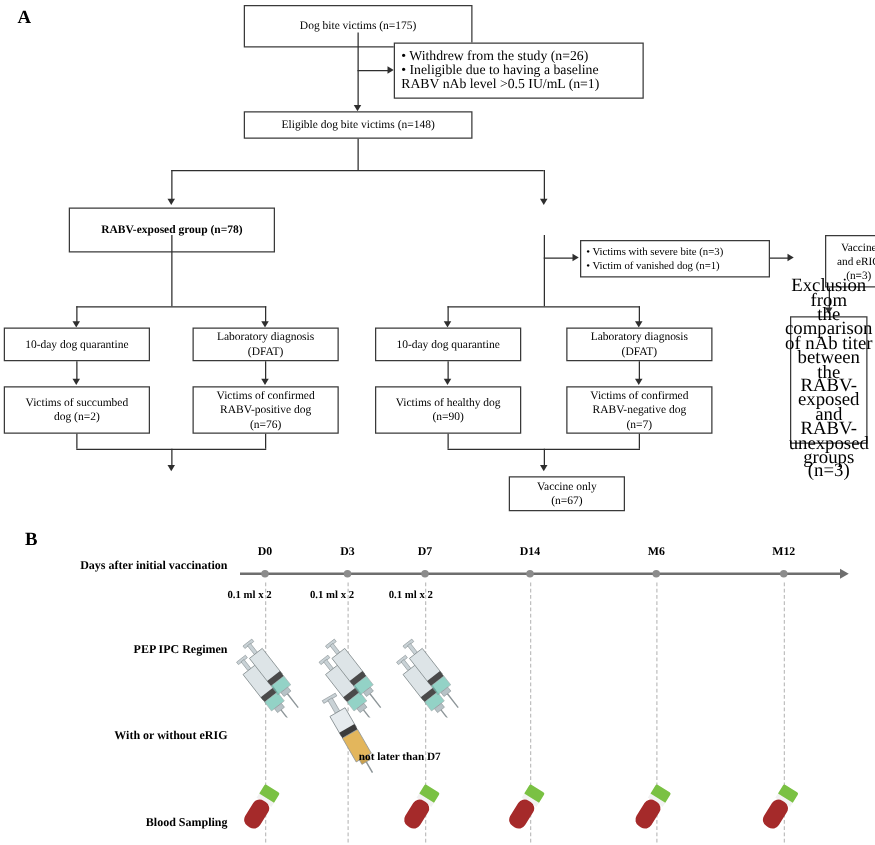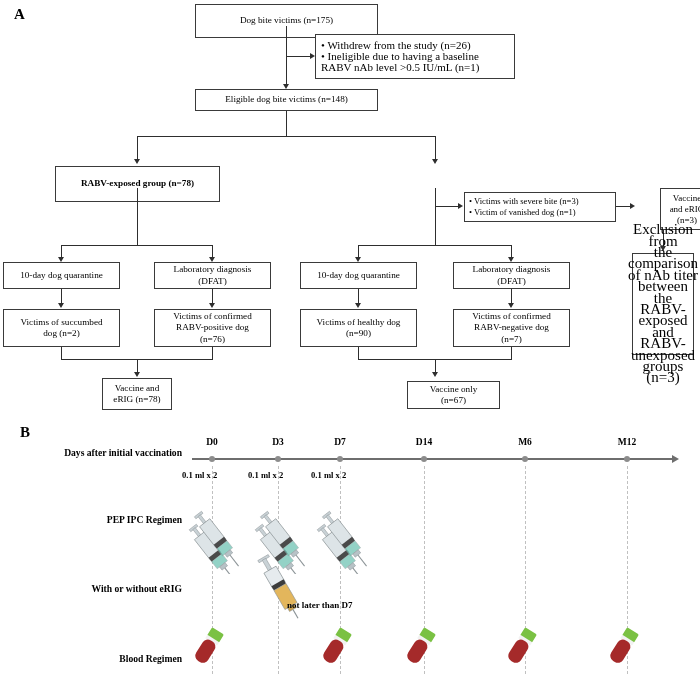--- a/index.html
+++ b/index.html
@@ -178,31 +178,29 @@
   <div class="ln hl" style="left:61px;top:359px;width:152px;"></div>
   <div class="ln vl" style="left:137px;top:359px;height:15px;"></div>
   <div class="arrowdown" style="left:134.2px;top:372px;"></div>
 
   <div class="ln vl" style="left:358px;top:347px;height:12px;"></div>
   <div class="ln vl" style="left:511px;top:347px;height:12px;"></div>
   <div class="ln hl" style="left:358px;top:359px;width:154px;"></div>
   <div class="ln vl" style="left:435px;top:359px;height:15px;"></div>
   <div class="arrowdown" style="left:432.2px;top:372px;"></div>
 
-  <div class="box" style="left:102px;top:378px;width:70px;height:32px;">Vaccine and
-eRIG (n=78)</div>
   <div class="box" style="left:407px;top:381px;width:93px;height:28px;">Vaccine only
 (n=67)</div>
 
   <div class="panel-letter" style="left:20px;top:424px;">B</div>
 
   <div class="rowlabel" style="left:0px;top:447px;width:182px;">Days after initial vaccination</div>
   <div class="rowlabel" style="left:0px;top:583px;width:182px;">With or without eRIG</div>
   <div class="rowlabel" style="left:0px;top:514px;width:182px;">PEP IPC Regimen</div>
-  <div class="rowlabel" style="left:0px;top:653px;width:182px;">Blood Regimen</div>
+  <div class="rowlabel" style="left:0px;top:653px;width:182px;">Blood Sampling</div>
 
   <div class="axis" style="left:192px;top:458px;width:481px;"></div>
   <div class="axis-arrow" style="left:672px;top:454.8px;"></div>
 
   <div id="ticks-layer">
       <div class="tickdot" style="left: 208.75px; top: 455.5px;"></div>
       <div class="ticklabel" style="left: 212px; top: 437px;">D0</div>
       <div class="tickdot" style="left: 274.75px; top: 455.5px;"></div>
       <div class="ticklabel" style="left: 278px; top: 437px;">D3</div>
       <div class="tickdot" style="left: 336.75px; top: 455.5px;"></div>

